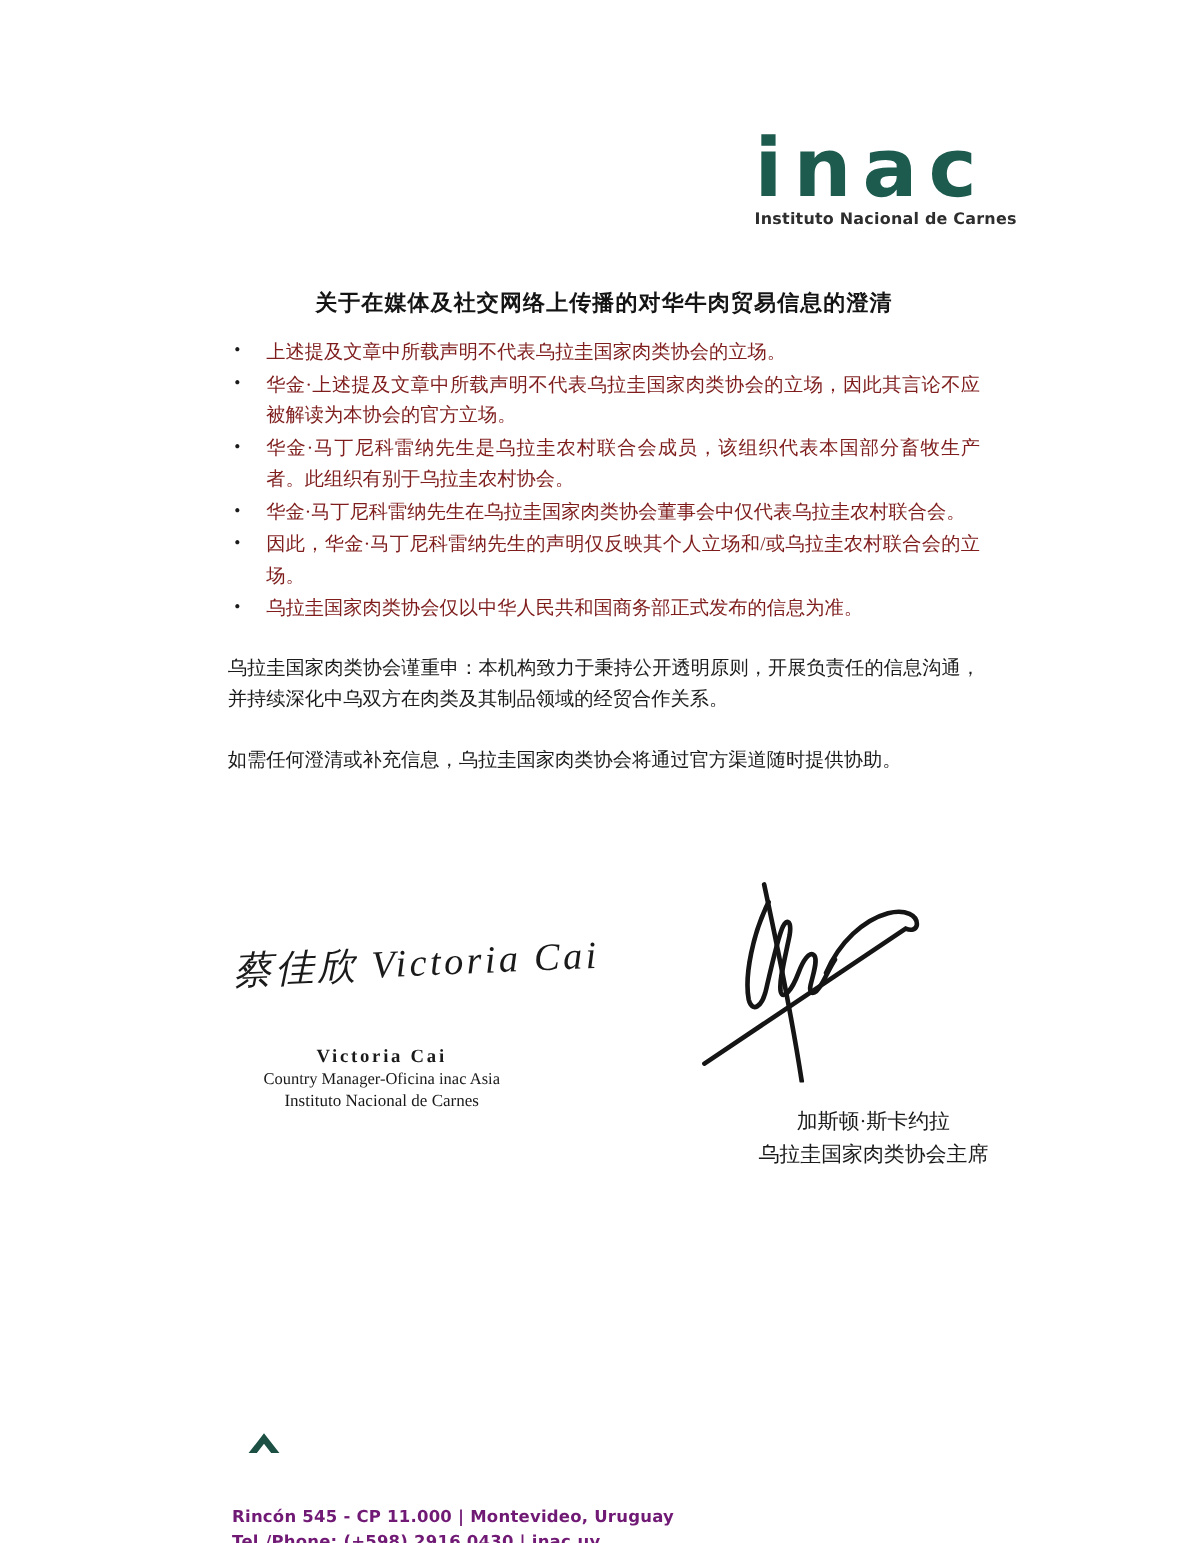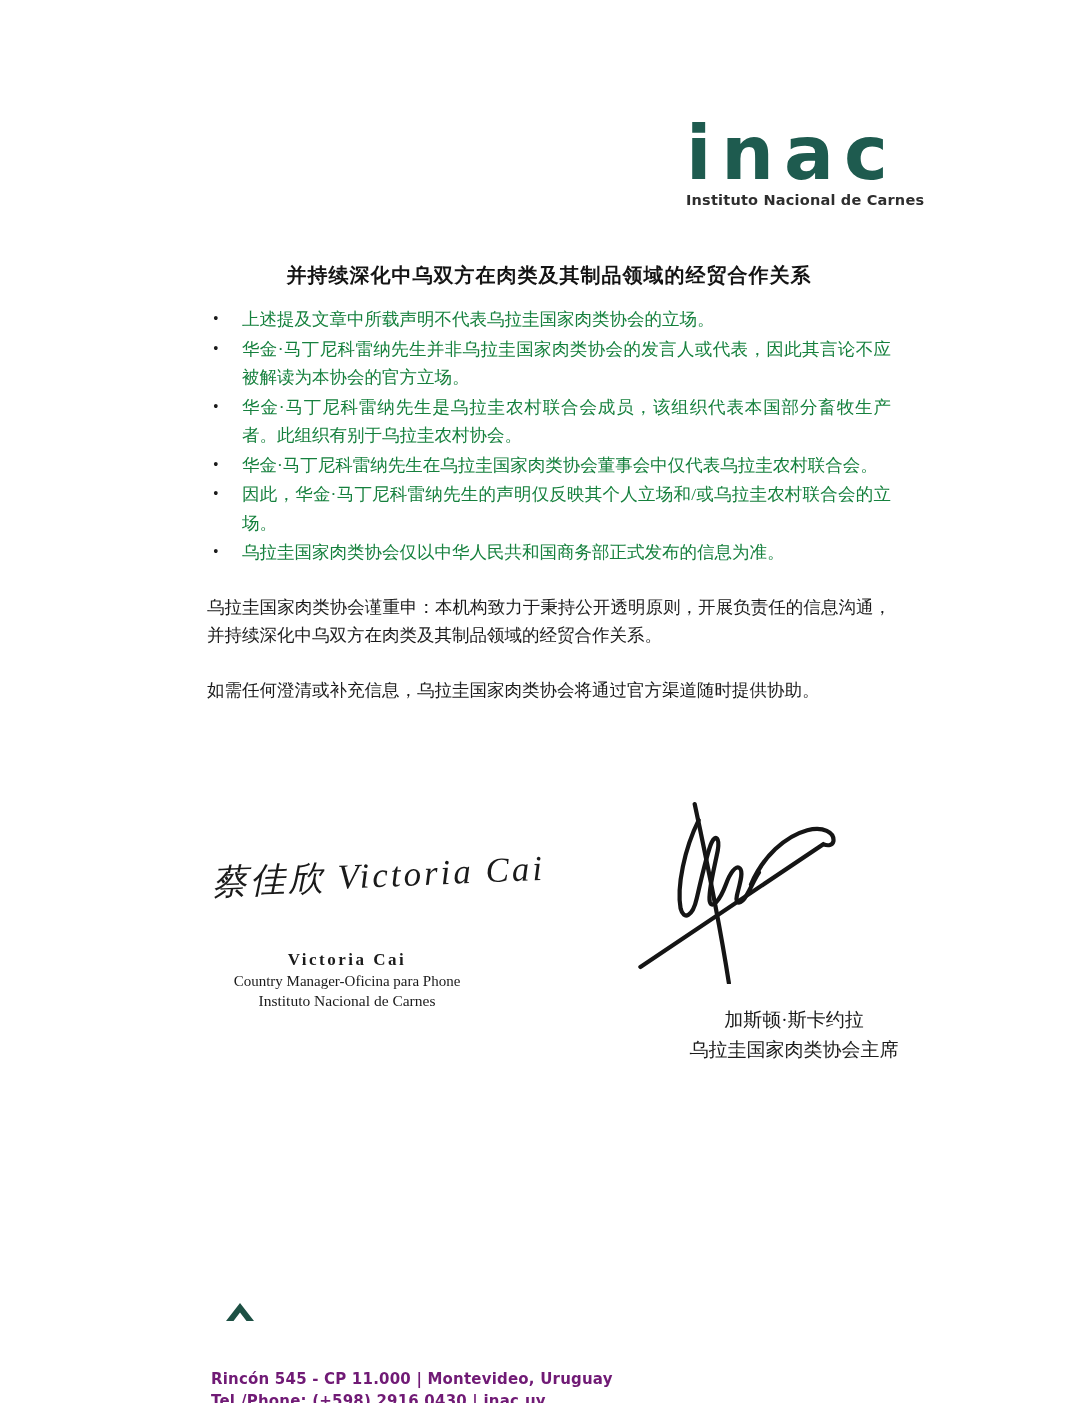--- a/index.html
+++ b/index.html
@@ -35,21 +35,21 @@
     letter-spacing:1px; color:#141414;
   }
   .para {
     margin-top:26px; font-size:17.5px; line-height:28.5px;
     text-align:justify; color:#1b1b1b;
   }
   .bullets { margin-top:16px; list-style:none; }
   .bullets li {
     position:relative; padding-left:35px;
     font-size:17.5px; line-height:28.5px; margin-bottom:1px;
-    text-align:justify; color:#15803d;
+    text-align:justify; color:#7f1d1d;
   }
   .bullets li::before {
     content:"•"; position:absolute; left:6px; top:0;
     font-size:16px; color:#1b1b1b;
   }
 
   
   .sig-left-hand {
     position:absolute; left:212px; top:852px;
     font-size:35px; font-style:italic;
@@ -89,37 +89,37 @@
 <body>
 
 <div class="page">
 
   <div class="logo-block">
     <div class="logo-word">inac</div>
     <div class="logo-sub">Instituto Nacional de Carnes</div>
   </div>
 
   <div class="content">
-    <div class="doc-title">并持续深化中乌双方在肉类及其制品领域的经贸合作关系</div>
+    <div class="doc-title">关于在媒体及社交网络上传播的对华牛肉贸易信息的澄清</div>
     <ul class="bullets">
         <li>上述提及文章中所载声明不代表乌拉圭国家肉类协会的立场。</li>
-        <li>华金·马丁尼科雷纳先生并非乌拉圭国家肉类协会的发言人或代表，因此其言论不应被解读为本协会的官方立场。</li>
+        <li>华金·上述提及文章中所载声明不代表乌拉圭国家肉类协会的立场，因此其言论不应被解读为本协会的官方立场。</li>
         <li>华金·马丁尼科雷纳先生是乌拉圭农村联合会成员，该组织代表本国部分畜牧生产者。此组织有别于乌拉圭农村协会。</li>
         <li>华金·马丁尼科雷纳先生在乌拉圭国家肉类协会董事会中仅代表乌拉圭农村联合会。</li>
         <li>因此，华金·马丁尼科雷纳先生的声明仅反映其个人立场和/或乌拉圭农村联合会的立场。</li>
         <li>乌拉圭国家肉类协会仅以中华人民共和国商务部正式发布的信息为准。</li>
       </ul>
     <p class="para">乌拉圭国家肉类协会谨重申：本机构致力于秉持公开透明原则，开展负责任的信息沟通，并持续深化中乌双方在肉类及其制品领域的经贸合作关系。</p>
     <p class="para">如需任何澄清或补充信息，乌拉圭国家肉类协会将通过官方渠道随时提供协助。</p>
   </div>
 
   <div class="sig-left-hand">蔡佳欣 Victoria Cai</div>
   <div class="sig-left-block">
     <div class="sig-left-name">Victoria Cai</div>
-    <div class="sig-left-title">Country Manager-Oficina para Phone</div>
+    <div class="sig-left-title">Country Manager-Oficina inac Asia</div>
     <div class="sig-left-org">Instituto Nacional de Carnes</div>
   </div>
 
   <div class="sig-right-scribble">
     <svg width="250" height="186" viewBox="0 0 240 185" fill="none">
       <path d="M66,22 C52,50 44,88 48,110 C51,122 60,118 64,100 C70,74 75,52 79,44 C83,36 87,40 85,52 C81,72 75,94 77,103 C79,111 87,102 93,86 C97,75 103,66 107,70 C111,74 106,88 104,97 C102,106 108,107 114,96 C118,89 122,80 126,74" stroke="#151515" stroke-width="4.2" stroke-linecap="round"></path>
       <path d="M118,86 C130,58 152,38 174,32 C190,28 201,34 200,43 C199,47 195,48 190,46 L8,168" stroke="#151515" stroke-width="4.2" stroke-linecap="round"></path>
       <path d="M62,6 C74,62 88,132 96,184" stroke="#151515" stroke-width="4.2" stroke-linecap="round"></path>
     </svg>
   </div>

